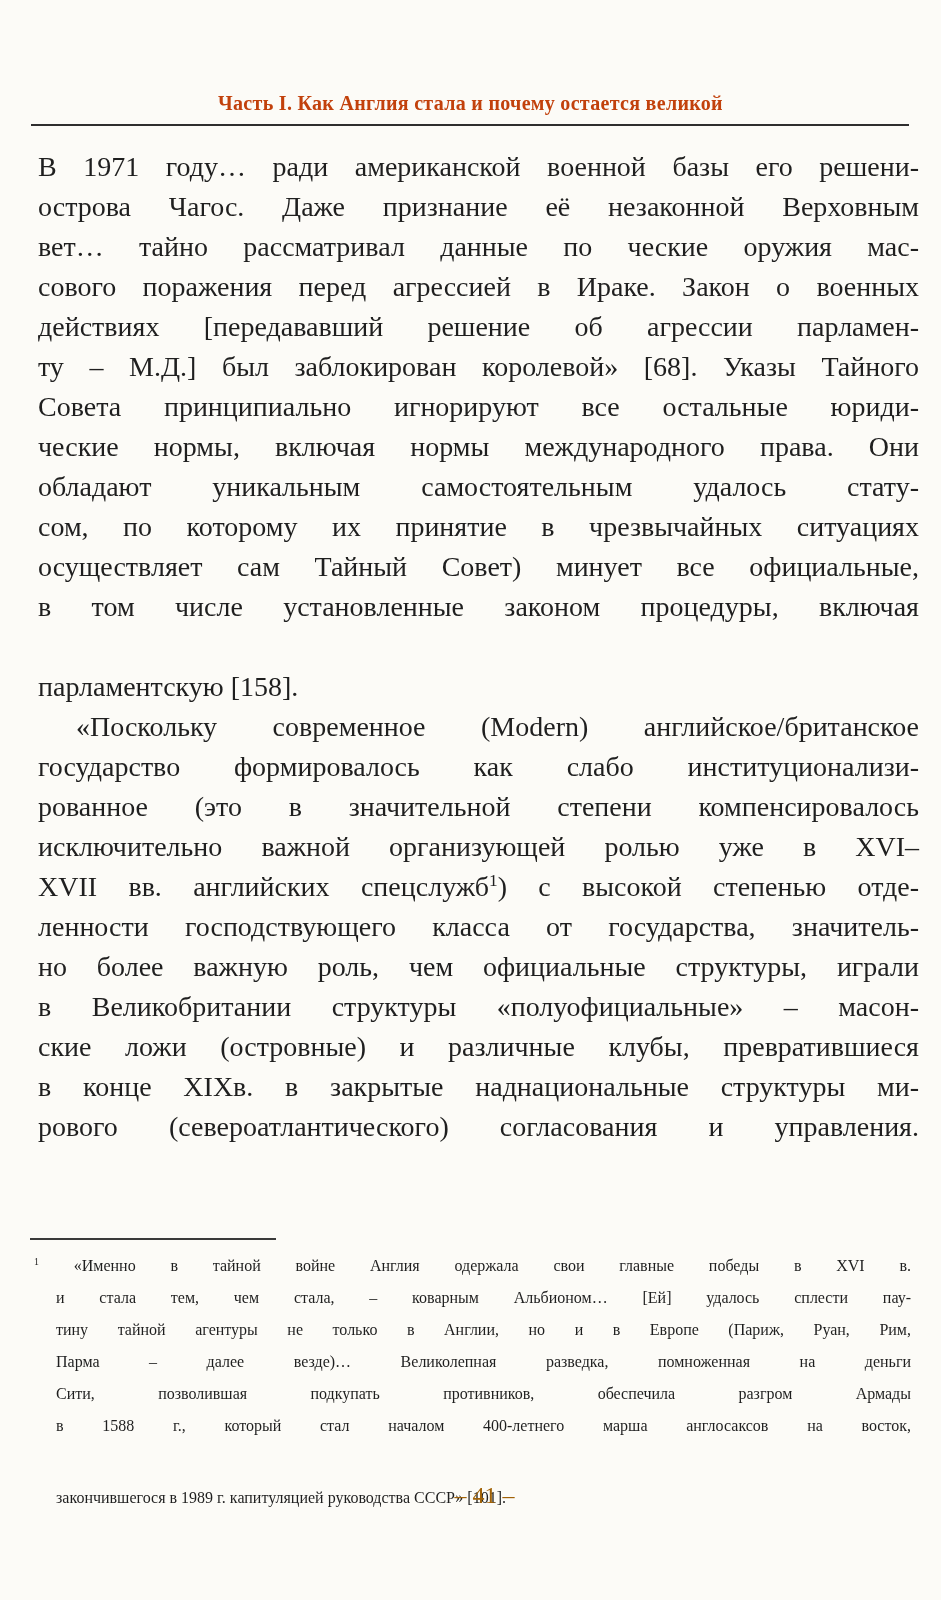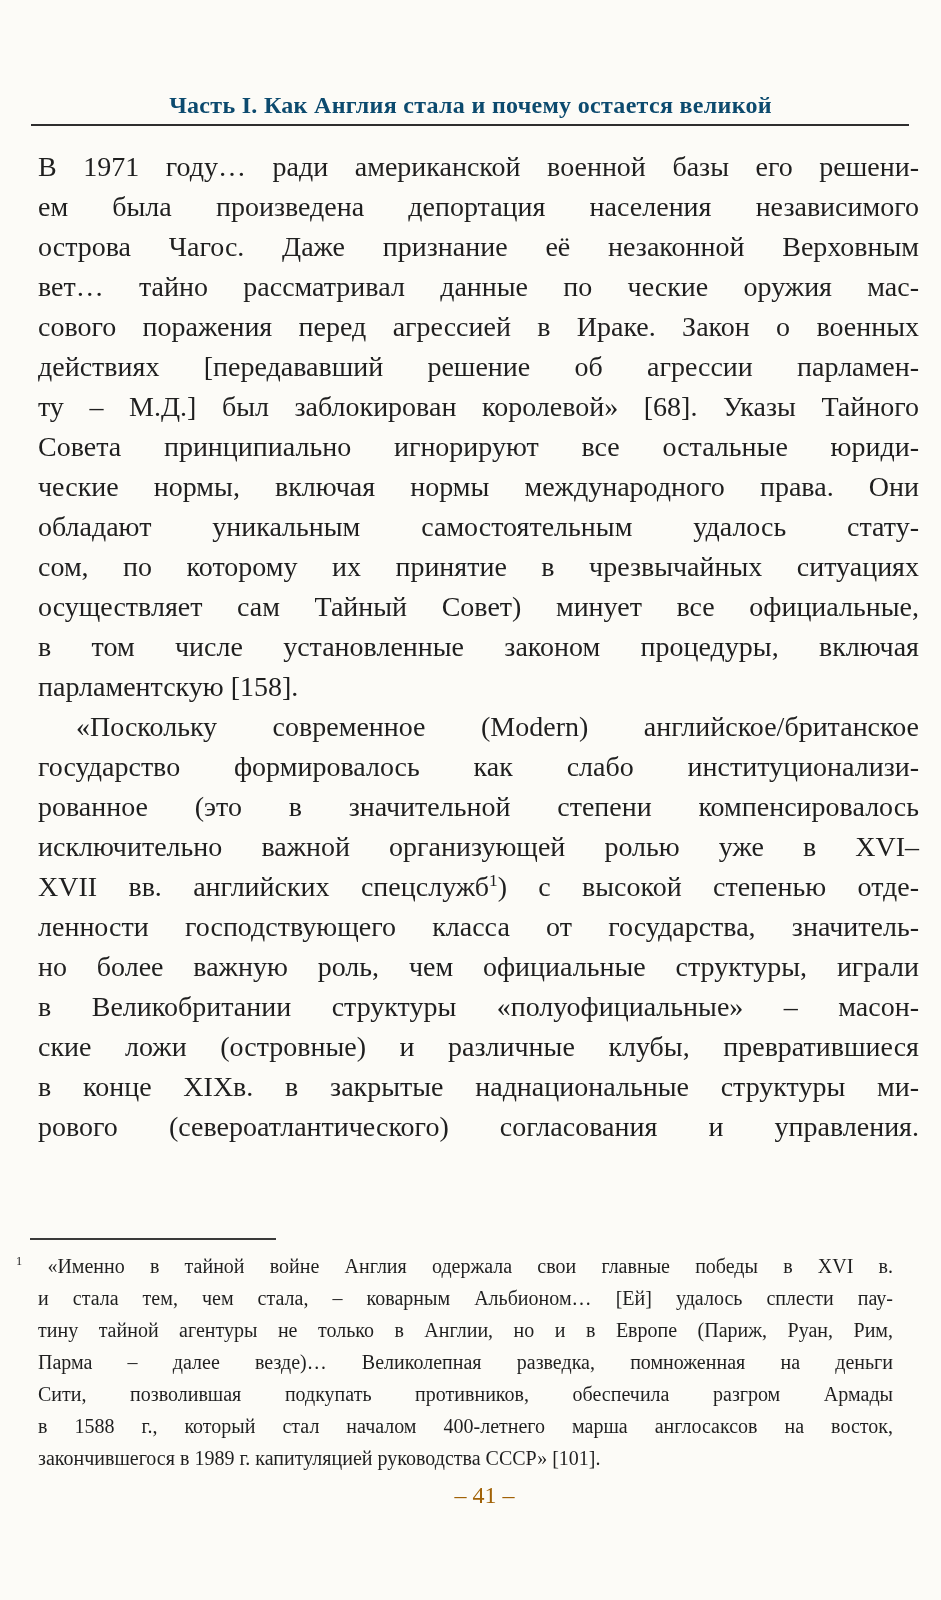--- a/index.html
+++ b/index.html
@@ -18,23 +18,23 @@
     color: #1f1f1f;
     overflow: hidden;
   }
   .running-head {
     position: absolute;
     top: 92px;
     left: 0;
     width: 100%;
     text-align: center;
     font-weight: bold;
-    font-size: 24px;
+    font-size: 20px;
     letter-spacing: 0.3px;
-    color: #0c4a6e;
+    color: #c2410c;
   }
   .header-rule {
     position: absolute;
     top: 124px;
     left: 31px;
     width: 878px;
     height: 2px;
     background: #2e2e2e;
   }
   .body-text {
@@ -43,44 +43,44 @@
     left: 38px;
     width: 881px;
     font-size: 28px;
     line-height: 40px;
   }
   .line {
     text-align: justify;
     text-align-last: justify;
     text-justify: inter-word;
   }
-  .line-last { text-align-last: left; }
+  .line-last { text-align-last: left; margin-top: 40px; }
   .line-indent { text-indent: 38px; }
   .it { }
   sup.fn-ref {
     font-size: 0.62em;
     line-height: 0;
     vertical-align: super;
   }
   .footnote-rule {
     position: absolute;
     top: 1238px;
     left: 30px;
     width: 246px;
     height: 2px;
     background: #3a3a3a;
   }
   .footnote {
     position: absolute;
     top: 1250px;
-    left: 12px;
+    left: 30px;
     width: 881px;
     box-sizing: border-box;
     padding-left: 26px;
-    font-size: 20px;
+    font-size: 16px;
     line-height: 32px;
   }
   .footnote .line-hang { text-indent: -22px; }
   .page-number {
     position: absolute;
     top: 1482px;
     left: 14px;
     width: 100%;
     text-align: center;
     font-size: 24px;
@@ -92,21 +92,20 @@
 
 <div class="page">
 
   <div class="running-head">Часть I. Как Англия стала и почему остается великой</div>
 
   <div class="header-rule"></div>
 
   <div class="body-text">
     <div class="paragraph">
         <div class="line"><span>В 1971 году… ради американской военной базы его решени-</span></div>
-        <div class="line"><span>ем была произведена депортация населения независимого</span></div>
         <div class="line"><span>острова Чагос. Даже признание её незаконной Верховным</span></div>
         <div class="line"><span>вет… тайно рассматривал данные по ческие оружия мас-</span></div>
         <div class="line"><span>сового поражения перед агрессией в Ираке. Закон о военных</span></div>
         <div class="line"><span>действиях [передававший решение об агрессии парламен-</span></div>
         <div class="line"><span>ту – </span><span class="it">М.Д.</span><span>] был заблокирован королевой» [68]. </span><span class="it">Указы Тайного</span></div>
         <div class="line"><span class="it">Совета принципиально игнорируют все остальные юриди-</span></div>
         <div class="line"><span class="it">ческие нормы, включая нормы международного права. Они</span></div>
         <div class="line"><span class="it">обладают уникальным самостоятельным удалось стату-</span></div>
         <div class="line"><span class="it">сом, по которому их принятие в чрезвычайных ситуациях</span></div>
         <div class="line"><span class="it">осуществляет сам Тайный Совет) минует все официальные,</span></div>

